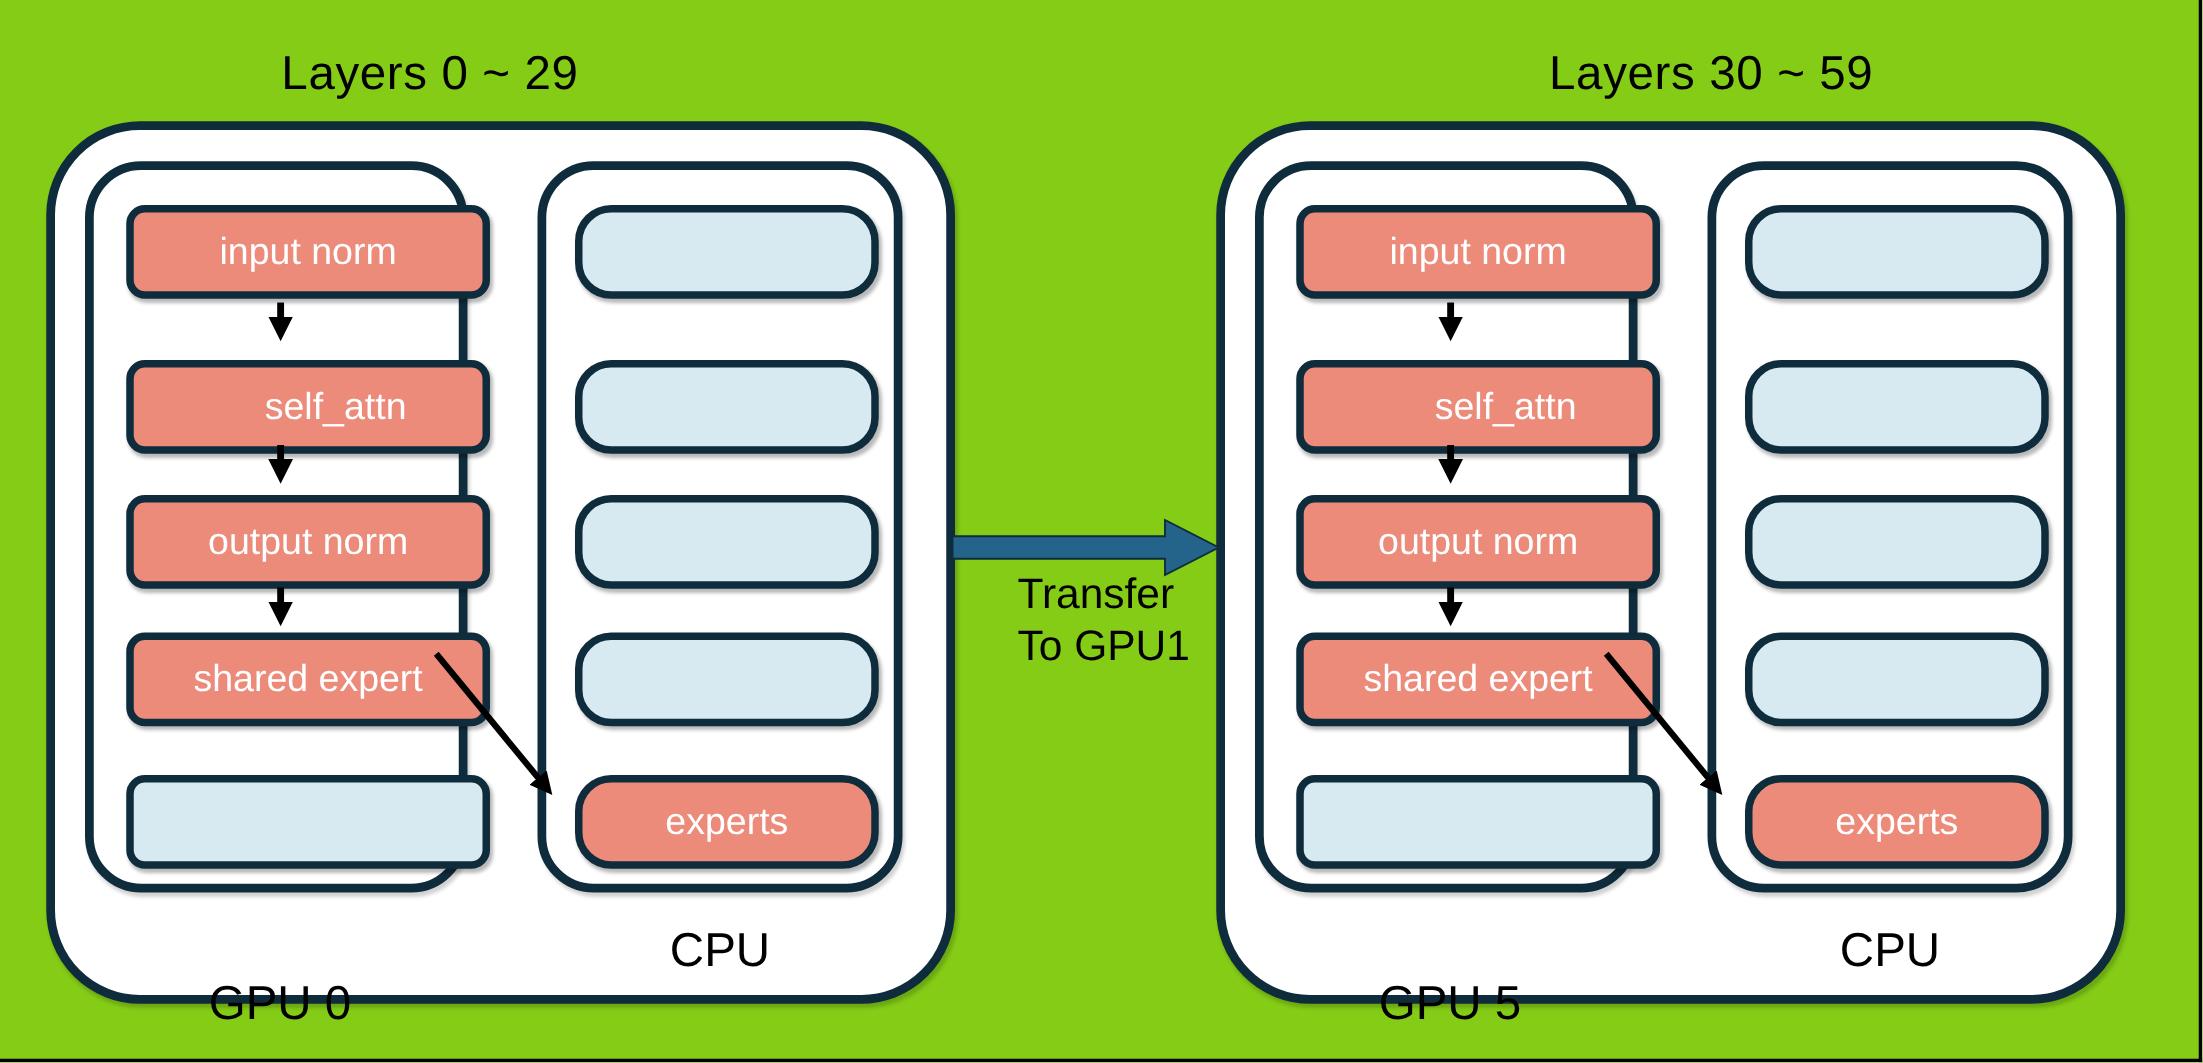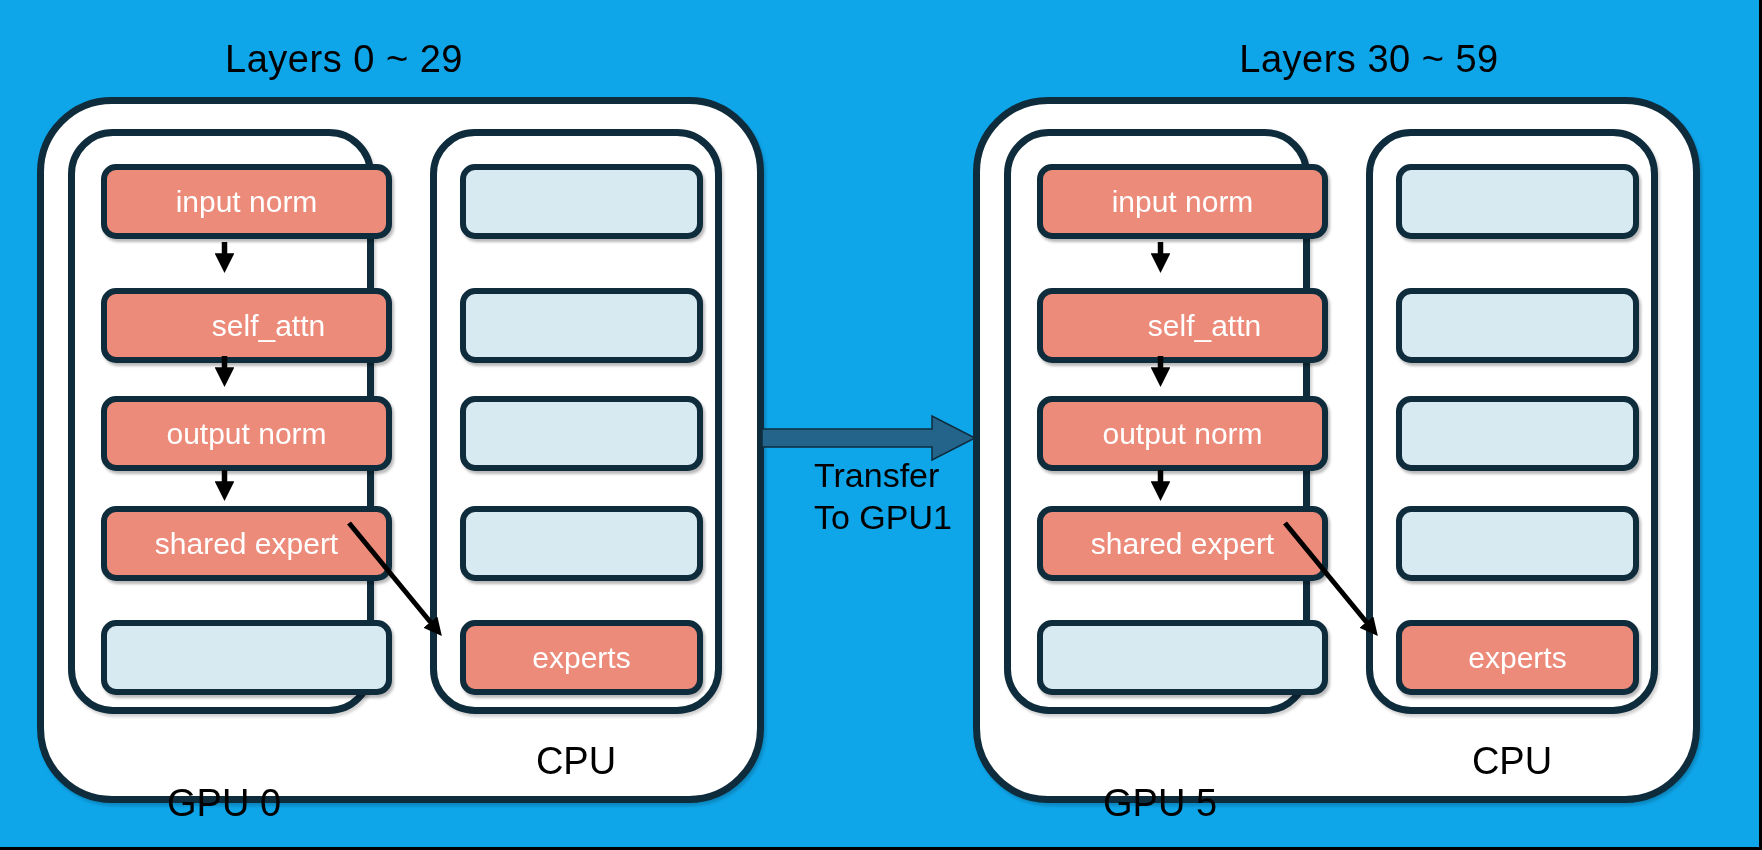--- a/index.html
+++ b/index.html
@@ -1,19 +1,19 @@
 <!DOCTYPE html>
 <html style="--border: #0F2C3C; --module-fill: #EC8B7A; --empty-fill: #D7EAF1; --transfer-arrow: #25648A; --flow-arrow: #000000;"><head>
 <meta charset="utf-8">
 <style>
   html,body { margin:0; padding:0; background:#ffffff; }
   #canvas {
     position:relative;
     width:1762px; height:850px;
-    background:#0ea5e9;
+    background:#84cc16;
     overflow:hidden;
     font-family:"Liberation Sans", sans-serif;
   }
   
   .edge-right  { position:absolute; right:0; top:0; width:3px; height:850px; background:#000; }
   .edge-bottom { position:absolute; left:0; bottom:0; width:1762px; height:3px; background:#000; }
 
   .group { position:absolute; top:0; width:735px; height:850px; }
   .group-title {
     position:absolute; top:38px;
@@ -46,21 +46,21 @@
     height:75px;
     border:6px solid var(--border, #0F2C3C);
     border-radius:15px;
     box-sizing:border-box;
     display:flex; align-items:center; justify-content:center;
     font-size:30px; color:#ffffff;
     box-shadow:2px 3px 3px rgba(0,0,0,0.28);
     white-space:nowrap;
   }
   .gpu-slot { left:64px;  width:291px; }
-  .cpu-slot { left:423px; width:243px; }
+  .cpu-slot { left:423px; width:243px;border-radius:29px; }
   .module { background:var(--module-fill, #EC8B7A); }
   .empty  { background:var(--empty-fill,  #D7EAF1); }
   .r0 { top:164px; } .r1 { top:288px;padding-left:44px; } .r2 { top:396px; } .r3 { top:506px; } .r4 { top:620px; }
 
   .device-label {
     position:absolute; top:740px;
     transform:translateX(-50%);
     font-size:38px; color:#000;
     white-space:nowrap;
   }

